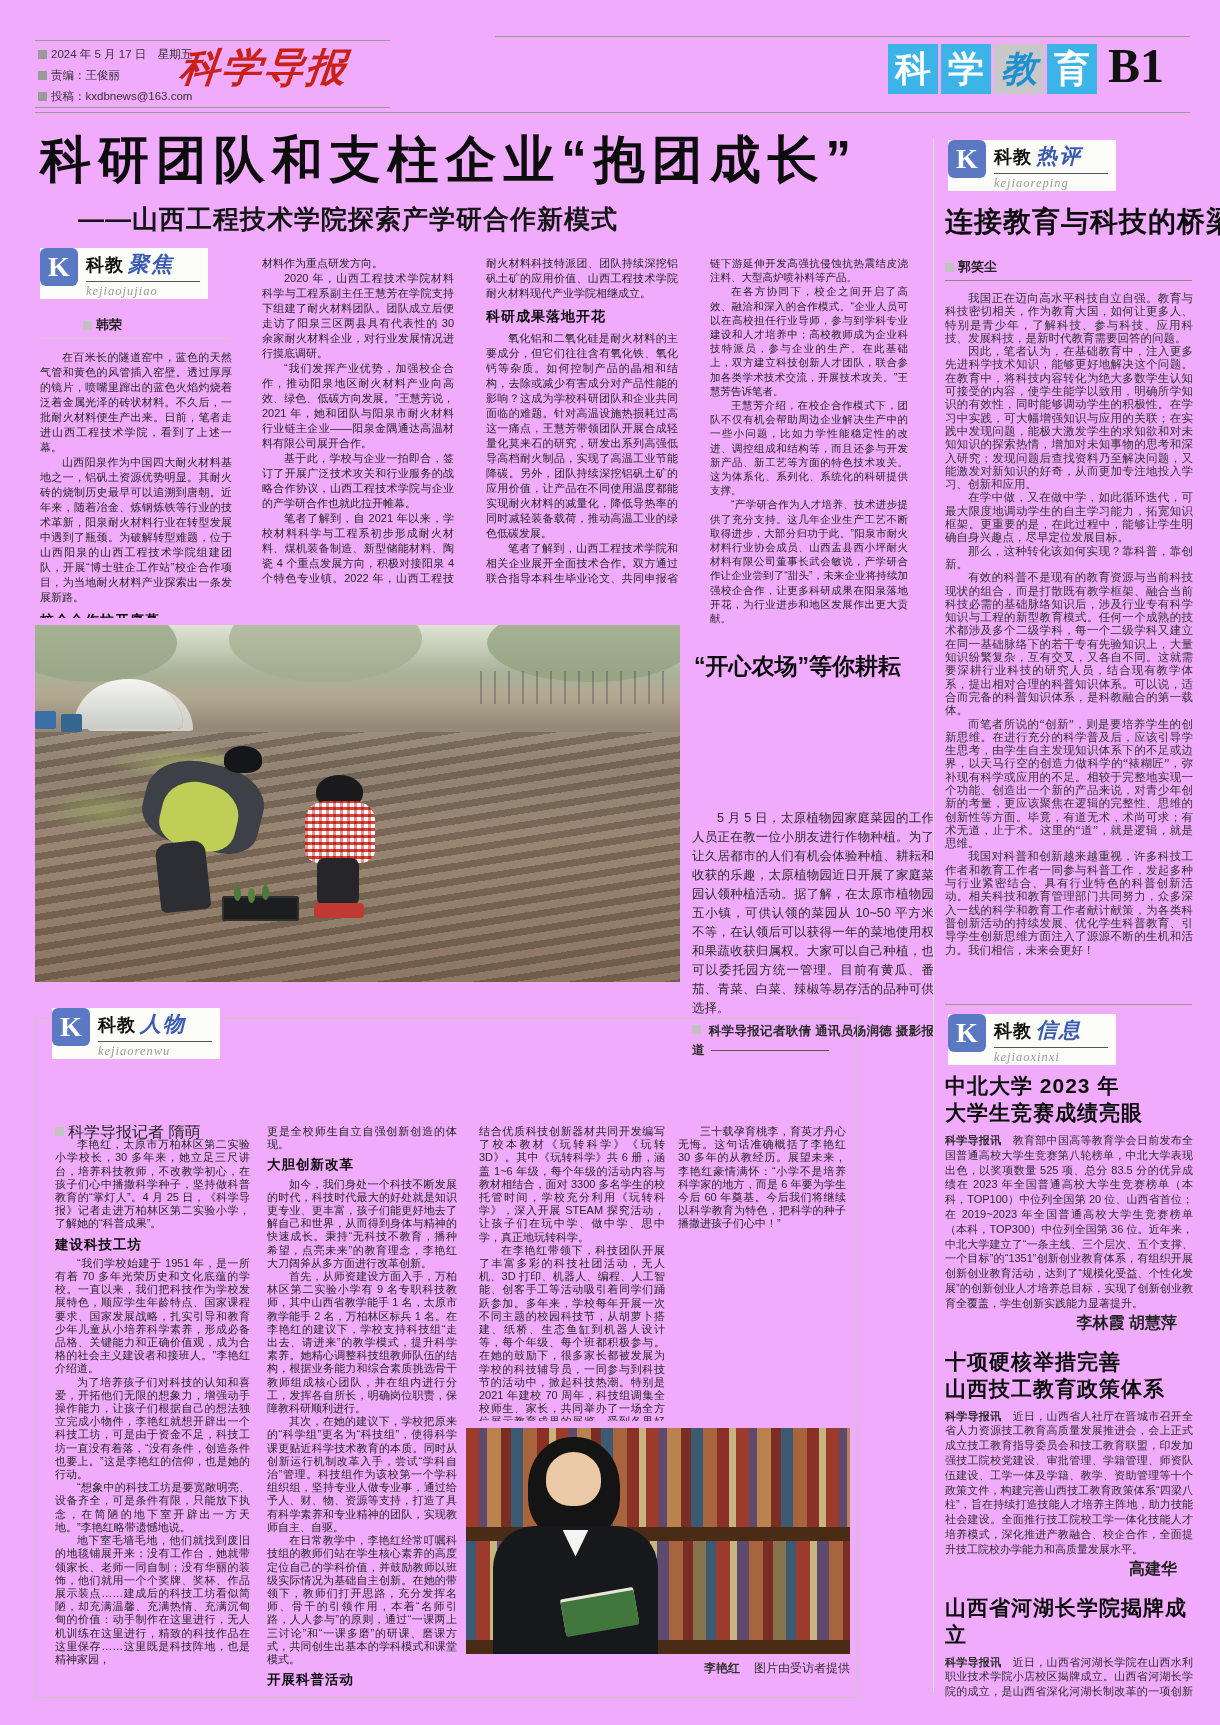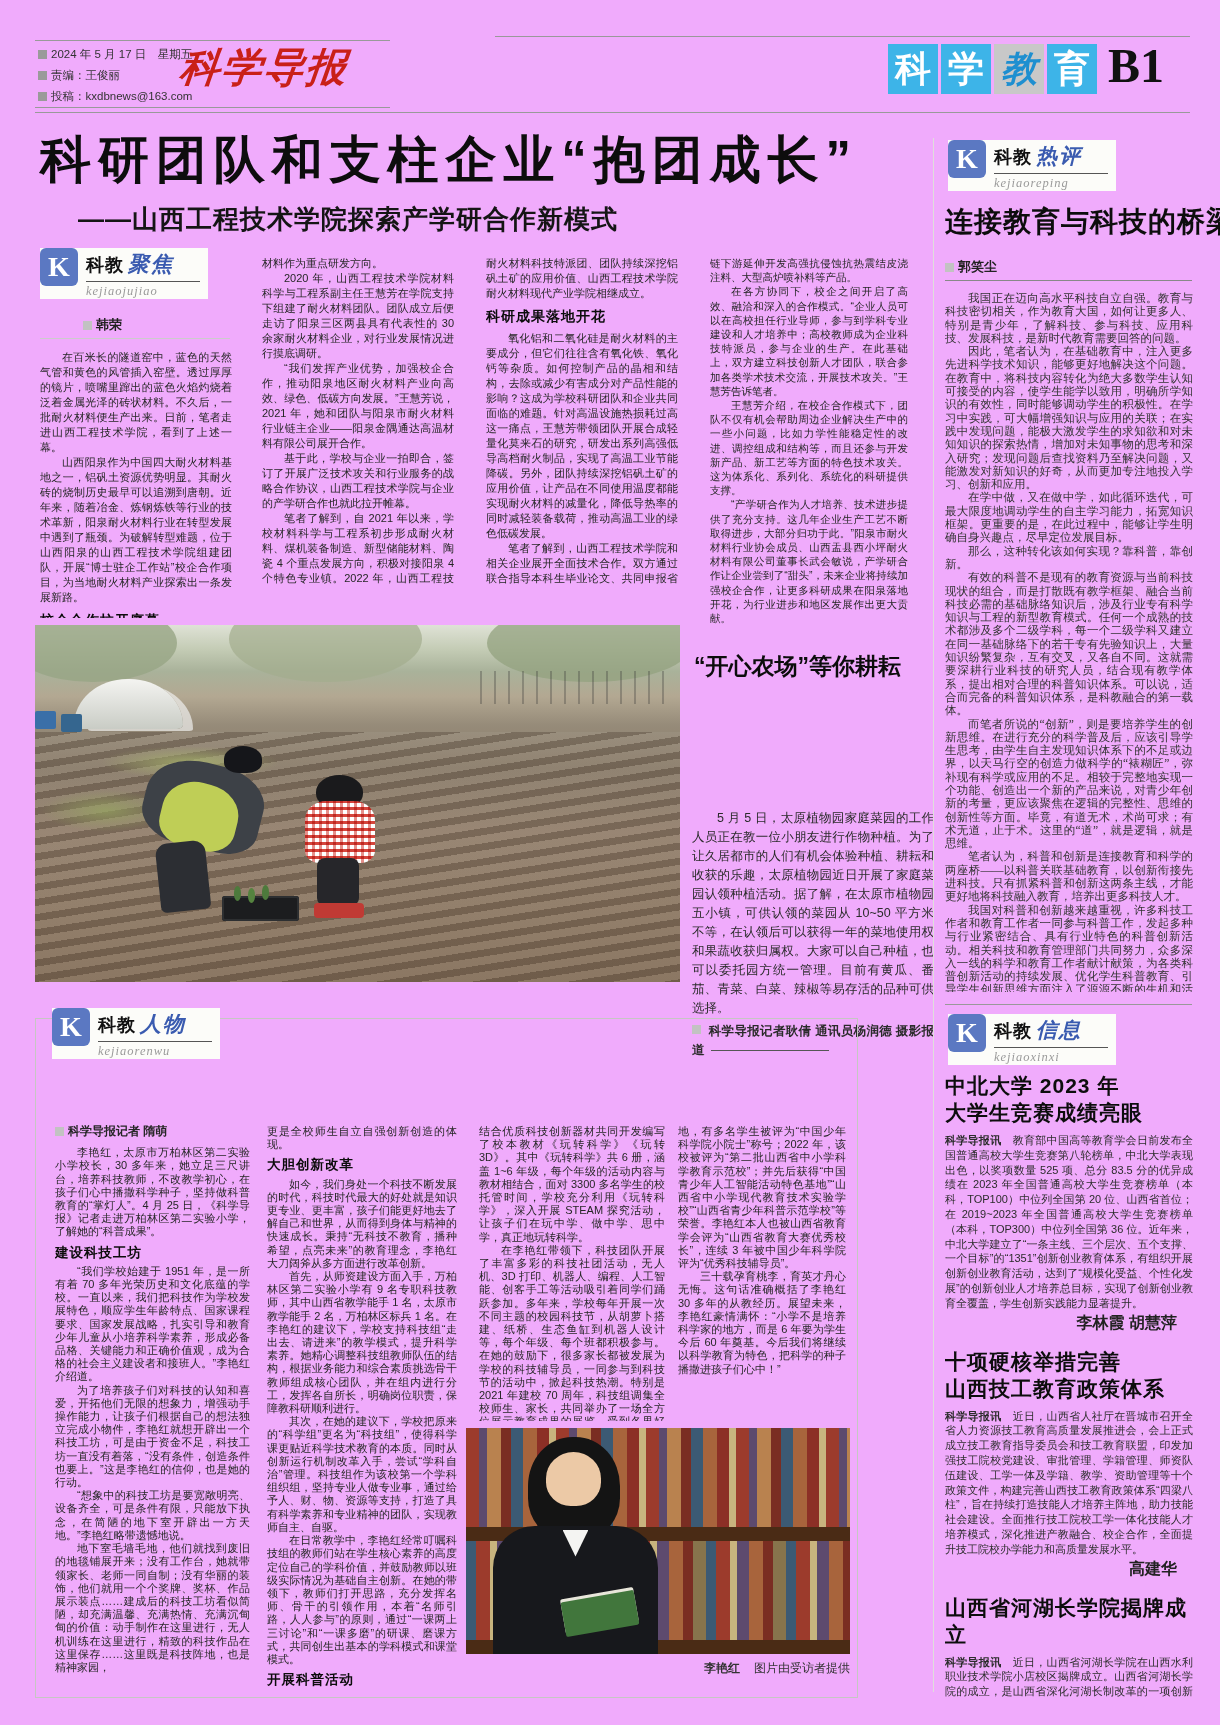--- a/index.html
+++ b/index.html
@@ -80,21 +80,21 @@
   .info-b { margin-top:7px; font-size:11px; line-height:14.8px; text-align:justify; color:#2c2c2c; }
   .info-b .lead-in { font-weight:bold; }
   .info-by { text-align:right; font-size:16px; font-weight:bold; color:#222; margin:2px 16px 14px 0; }
 
   
   .pbox { position:absolute; left:35px; top:1018px; width:823px; height:680px; border:1px solid #c6c6c3; }
   .people-title { position:absolute; left:50px; top:1056px; width:790px; font-size:44px; font-weight:900; color:#0c0c0c; letter-spacing:0; }
   .pcol { position:absolute; overflow:hidden; font-size:11px; line-height:13.2px; text-align:justify; color:#262626; }
   .pcol p.ind { text-indent:2em; }
   .pcol h4 { font-size:13.5px; color:#0c0c0c; margin:7px 0 6px 0; letter-spacing:1px; }
-  .p-byrow { display:flex; align-items:center; font-size:12px; font-weight:bold; margin-bottom:8px; }
+  .p-byrow { display:flex; align-items:center; font-size:16px; font-weight:normal; }
 
   
   .portrait { position:absolute; left:466px; top:1428px; width:384px; height:226px; overflow:hidden; background:#6e4526; }
   .spines { position:absolute; left:0; width:100%; height:44%; background:repeating-linear-gradient(90deg,#9c3b2c 0 13px,#5d4a6e 13px 21px,#b9824f 21px 35px,#7a2d22 35px 45px,#3c5a74 45px 57px,#a8643c 57px 71px,#8c2f26 71px 83px,#c8b47e 83px 90px); }
   .spines.r2 { top:50%; background:repeating-linear-gradient(90deg,#3c5a74 0 10px,#9c3b2c 10px 24px,#c8b47e 24px 31px,#5d4a6e 31px 43px,#a8643c 43px 57px,#7a2d22 57px 67px,#87744c 67px 80px); }
   .shelfboard { position:absolute; left:0; width:100%; height:6%; background:#4a2b15; }
   .pt-woman { position:absolute; left:5%; bottom:0; width:48%; height:98%; }
   .pt-hair { position:absolute; left:23%; top:2%; width:50%; height:46%; background:#141414; border-radius:48% 48% 40% 40%; }
   .pt-face { position:absolute; left:33%; top:9%; width:30%; height:24%; background:#ecc9a6; border-radius:50% 50% 45% 45%; }
   .pt-body { position:absolute; left:4%; bottom:0; width:90%; height:58%; background:#17181c; border-radius:42px 42px 0 0; }
@@ -239,21 +239,20 @@
   </div>
   <div class="u-line" style="left:945px; top:280px; width:247px; background:#888;"></div>
 
   <div class="essay-body">
     <p>我国正在迈向高水平科技自立自强。教育与科技密切相关，作为教育大国，如何让更多人、特别是青少年，了解科技、参与科技、应用科技、发展科技，是新时代教育需要回答的问题。</p>
     <p>因此，笔者认为，在基础教育中，注入更多先进科学技术知识，能够更好地解决这个问题。在教育中，将科技内容转化为绝大多数学生认知可接受的内容，使学生能学以致用，明确所学知识的有效性，同时能够调动学生的积极性。在学习中实践，可大幅增强知识与应用的关联；在实践中发现问题，能极大激发学生的求知欲和对未知知识的探索热情，增加对未知事物的思考和深入研究；发现问题后查找资料乃至解决问题，又能激发对新知识的好奇，从而更加专注地投入学习、创新和应用。</p>
     <p>在学中做，又在做中学，如此循环迭代，可最大限度地调动学生的自主学习能力，拓宽知识框架。更重要的是，在此过程中，能够让学生明确自身兴趣点，尽早定位发展目标。</p>
     <p>那么，这种转化该如何实现？靠科普，靠创新。</p>
     <p>有效的科普不是现有的教育资源与当前科技现状的组合，而是打散既有教学框架、融合当前科技必需的基础脉络知识后，涉及行业专有科学知识与工程的新型教育模式。任何一个成熟的技术都涉及多个二级学科，每一个二级学科又建立在同一基础脉络下的若干专有先验知识上，大量知识纷繁复杂，互有交叉，又各自不同。这就需要深耕行业科技的研究人员，结合现有教学体系，提出相对合理的科普知识体系。可以说，适合而完备的科普知识体系，是科教融合的第一载体。</p>
     <p>而笔者所说的“创新”，则是要培养学生的创新思维。在进行充分的科学普及后，应该引导学生思考，由学生自主发现知识体系下的不足或边界，以天马行空的创造力做科学的“裱糊匠”，弥补现有科学或应用的不足。相较于完整地实现一个功能、创造出一个新的产品来说，对青少年创新的考量，更应该聚焦在逻辑的完整性、思维的创新性等方面。毕竟，有道无术，术尚可求；有术无道，止于术。这里的“道”，就是逻辑，就是思维。</p>
-    <p>笔者认为，科普和创新是连接教育和科学的两座桥——以科普关联基础教育，以创新衔接先进科技。只有抓紧科普和创新这两条主线，才能更好地将科技融入教育，培养出更多科技人才。</p>
     <p>我国对科普和创新越来越重视，许多科技工作者和教育工作者一同参与科普工作，发起多种与行业紧密结合、具有行业特色的科普创新活动。相关科技和教育管理部门共同努力，众多深入一线的科学和教育工作者献计献策，为各类科普创新活动的持续发展、优化学生科普教育、引导学生创新思维方面注入了源源不断的生机和活力。我们相信，未来会更好！</p>
   </div>
 
   <div class="u-line" style="left:945px; top:1004px; width:247px; background:#999;"></div>
 
   <div class="badge" style="left:948px; top:1014px;">
     <span class="ktile">K</span>
     <span class="btxt">
       <span class="brow">
           <span class="bblack">科教</span>
@@ -318,21 +317,20 @@
     <p class="ind">在日常教学中，李艳红经常叮嘱科技组的教师们站在学生核心素养的高度定位自己的学科价值，并鼓励教师以班级实际情况为基础自主创新。在她的带领下，教师们打开思路，充分发挥名师、骨干的引领作用，本着“名师引路，人人参与”的原则，通过“一课两上三讨论”和“一课多磨”的研课、磨课方式，共同创生出基本的学科模式和课堂模式。</p>
     <h4>开展科普活动</h4>
 
   </div>
   <div class="pcol" style="left:479px; top:1125px; width:186px; height:296px;">
     <p>结合优质科技创新器材共同开发编写了校本教材《玩转科学》《玩转 3D》。其中《玩转科学》共 6 册，涵盖 1~6 年级，每个年级的活动内容与教材相结合，面对 3300 多名学生的校托管时间，学校充分利用《玩转科学》，深入开展 STEAM 探究活动，让孩子们在玩中学、做中学、思中学，真正地玩转科学。</p>
     <p class="ind">在李艳红带领下，科技团队开展了丰富多彩的科技社团活动，无人机、3D 打印、机器人、编程、人工智能、创客手工等活动吸引着同学们踊跃参加。多年来，学校每年开展一次不同主题的校园科技节，从胡萝卜搭建、纸桥、生态鱼缸到机器人设计等，每个年级、每个班都积极参与。在她的鼓励下，很多家长都被发展为学校的科技辅导员，一同参与到科技节的活动中，掀起科技热潮。特别是 2021 年建校 70 周年，科技组调集全校师生、家长，共同举办了一场全方位展示教育成果的展览，受到各界好评。</p>
 
   </div>
   <div class="pcol" style="left:678px; top:1125px; width:168px; height:296px;">
-    <p>地，有多名学生被评为“中国少年科学院小院士”称号；2022 年，该校被评为“第二批山西省中小学科学教育示范校”；并先后获得“中国青少年人工智能活动特色基地”“山西省中小学现代教育技术实验学校”“山西省青少年科普示范学校”等荣誉。李艳红本人也被山西省教育学会评为“山西省教育大赛优秀校长”，连续 3 年被中国少年科学院评为“优秀科技辅导员”。</p>
     <p class="ind">三十载孕育桃李，育英才丹心无悔。这句话准确概括了李艳红 30 多年的从教经历。展望未来，李艳红豪情满怀：“小学不是培养科学家的地方，而是 6 年要为学生今后 60 年奠基。今后我们将继续以科学教育为特色，把科学的种子播撒进孩子们心中！”</p>
   </div>
 
   <div class="portrait">
     <div class="spines" style="top:0;"></div>
     <div class="spines r2"></div>
     <div class="shelfboard" style="top:44%;"></div>
     <div class="shelfboard" style="bottom:0;"></div>
     <div class="pt-woman">
       <div class="pt-hair"></div>

